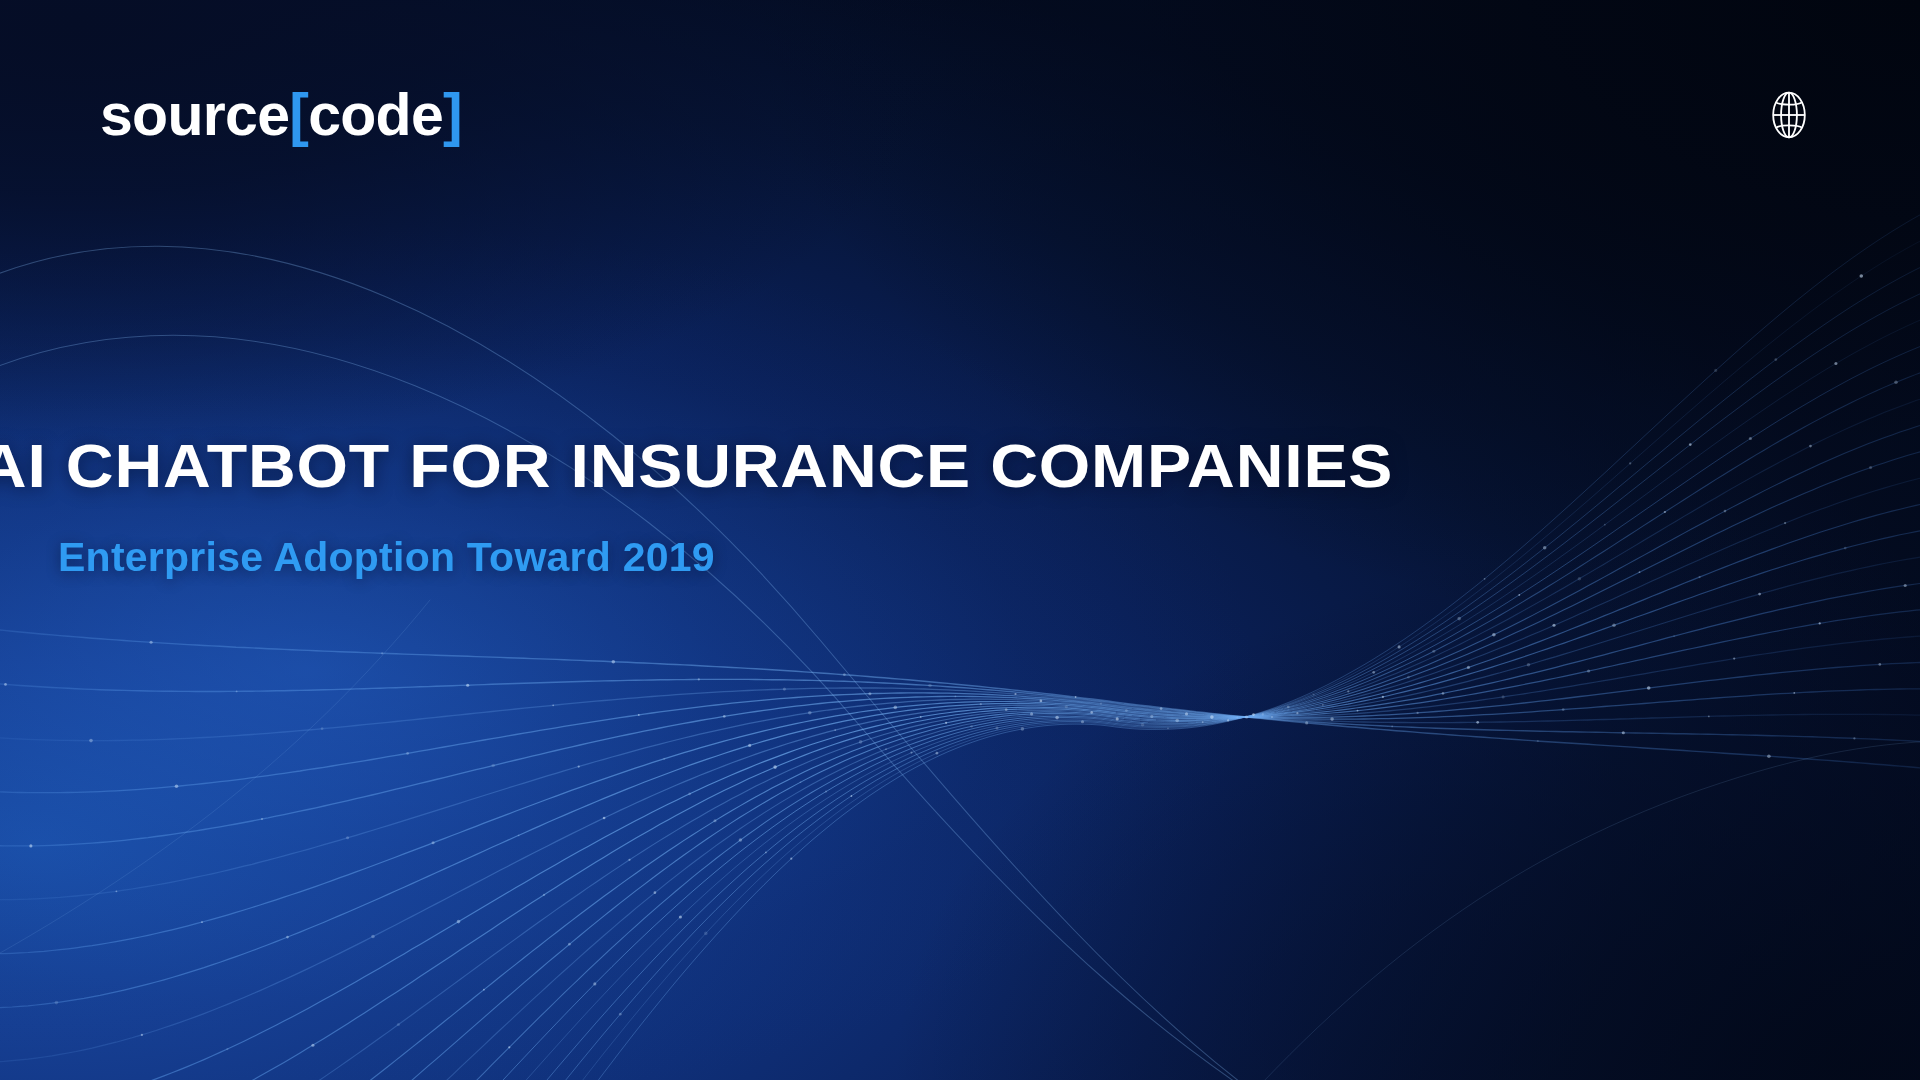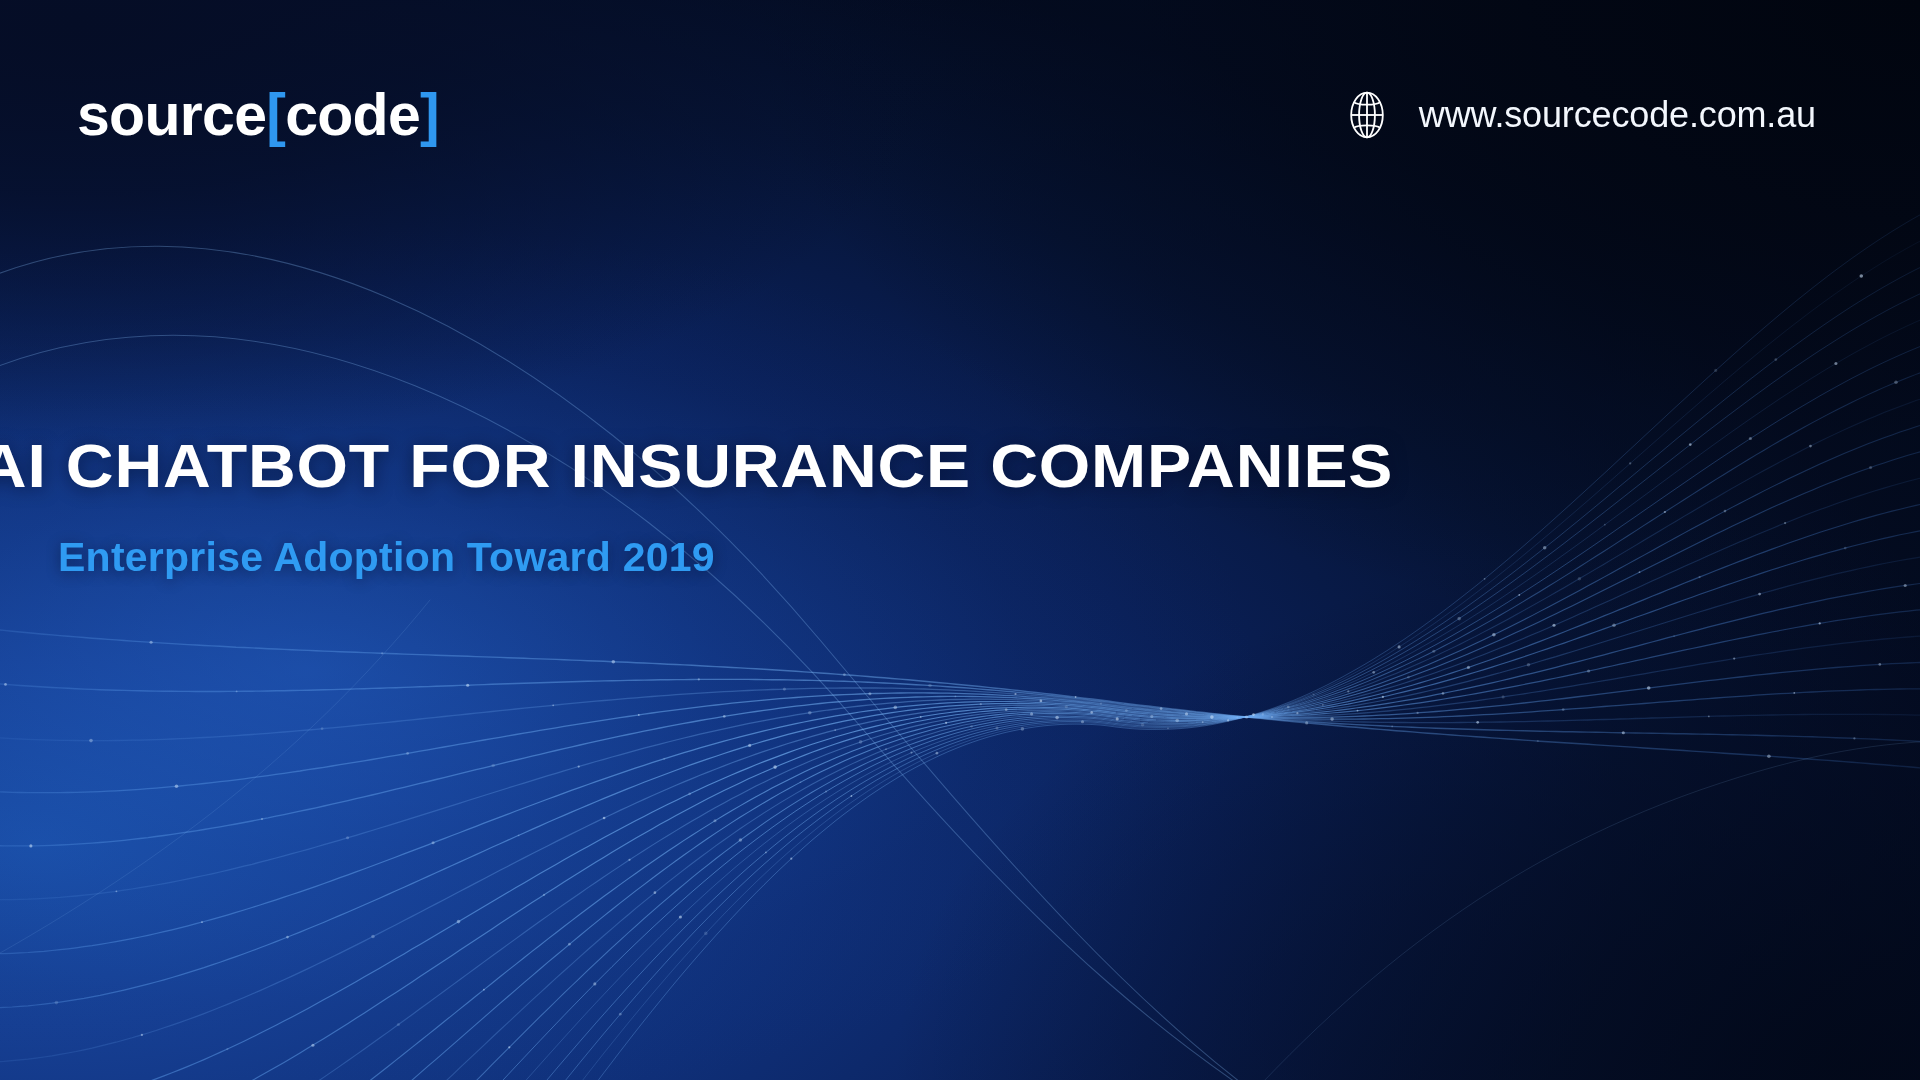--- a/index.html
+++ b/index.html
@@ -54,21 +54,21 @@
   }
 
   
   .header {
     position:absolute;
     top:0; left:0; right:0;
     height:230px;
     display:flex;
     align-items:center;
     justify-content:space-between;
-    padding:0 104px 0 77px;
+    padding:0 104px 0 100px;
     z-index:6;
   }
 
   .logo {
     display:flex;
     align-items:baseline;
     font-size:59px;
     font-weight:700;
     letter-spacing:-0.012em;
     line-height:1;
@@ -371,21 +371,20 @@
       <svg class="globe" viewBox="0 0 56 56" aria-hidden="true">
         <g fill="none" stroke="#FFFFFF" stroke-width="1.9">
           <ellipse cx="28" cy="28" rx="16.4" ry="23.2"></ellipse>
           <ellipse cx="28" cy="28" rx="8.2" ry="23.2"></ellipse>
           <line x1="28" y1="4.8" x2="28" y2="51.2"></line>
           <line x1="11.6" y1="28" x2="44.4" y2="28"></line>
           <path d="M14.3 14.6 C 18.6 18.2, 37.4 18.2, 41.7 14.6"></path>
           <path d="M14.3 41.4 C 18.6 37.8, 37.4 37.8, 41.7 41.4"></path>
         </g>
       </svg>
-      <span class="url">www.sourcecode.com.au</span>
     </div>
 
   </header>
 
   <section class="hero">
     <h1>AI CHATBOT FOR INSURANCE COMPANIES</h1>
     <h2>Enterprise Adoption Toward 2019</h2>
   </section>
 
 </div>

